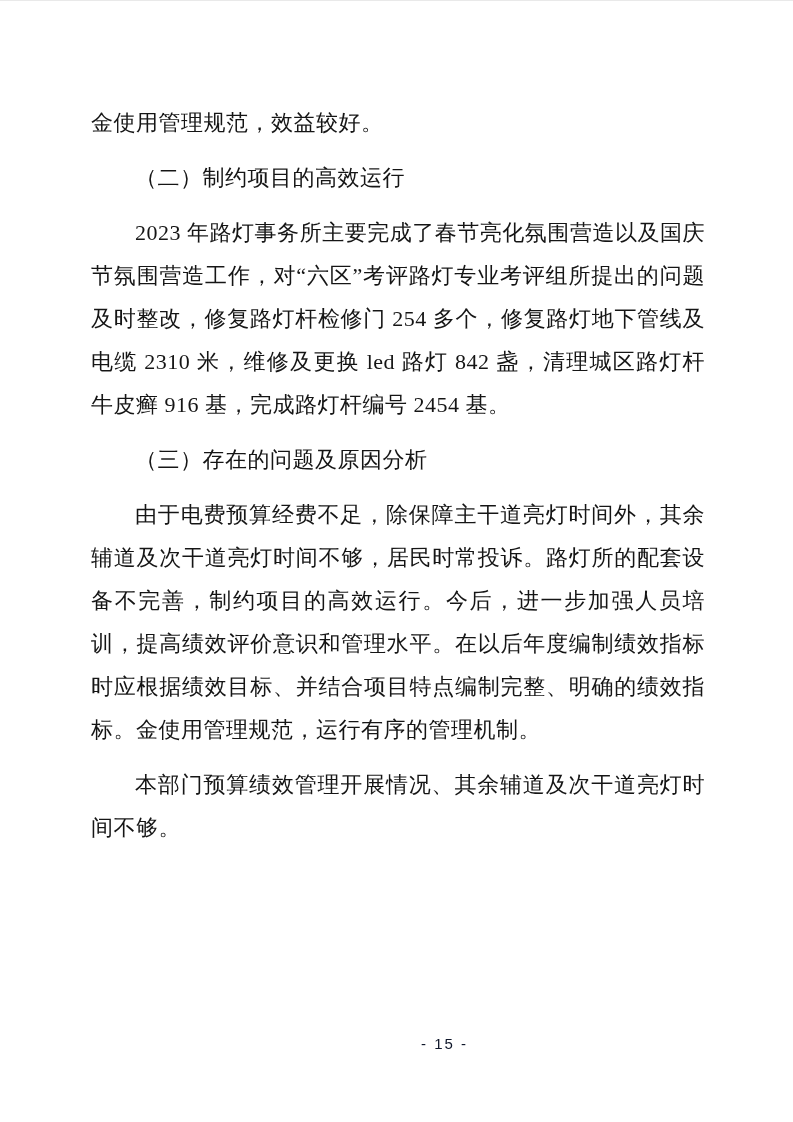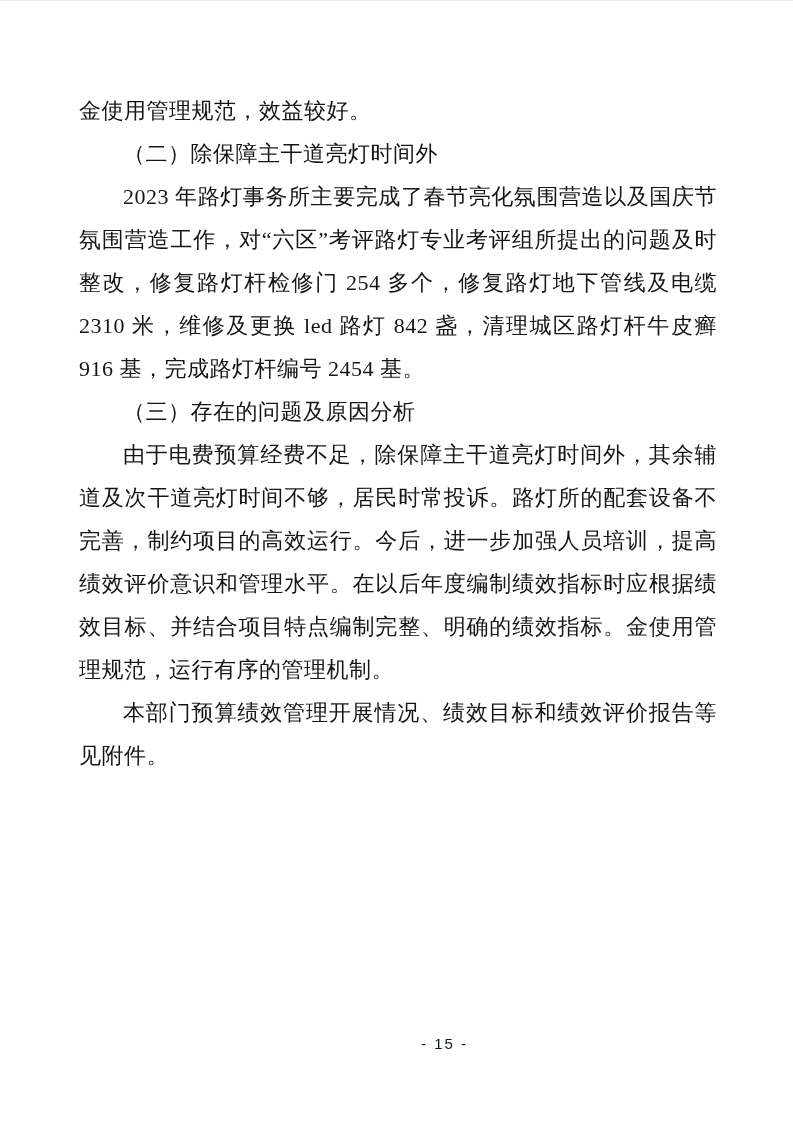--- a/index.html
+++ b/index.html
@@ -21,21 +21,21 @@
     position: absolute;
     left: 79px;
     top: 88px;
     width: 638px;
     font-size: 22px;
     line-height: 43px;
     text-align: justify;
     letter-spacing: 0.5px;
   }
   .content p {
-    margin: 0;
+    margin: 12px;
     padding: 0;
   }
   .para-indent {
     text-indent: 2em;
   }
   .para-noindent {
     text-indent: 0;
   }
   .section-heading {
     text-indent: 2em;
@@ -53,21 +53,21 @@
     font-family: "Liberation Sans", "DejaVu Sans", sans-serif;
     padding-left: 48px;
   }
 </style>
 </head>
 <body>
 
 <div class="page">
   <div class="content">
     <p class="para-noindent">金使用管理规范，效益较好。</p>
-    <p class="section-heading">（二）除保障主干道亮灯时间外</p>
+    <p class="section-heading">（二）制约项目的高效运行</p>
     <p class="para-indent">2023 年路灯事务所主要完成了春节亮化氛围营造以及国庆节氛围营造工作，对“六区”考评路灯专业考评组所提出的问题及时整改，修复路灯杆检修门 254 多个，修复路灯地下管线及电缆 2310 米，维修及更换 led 路灯 842 盏，清理城区路灯杆牛皮癣 916 基，完成路灯杆编号 2454 基。</p>
     <p class="section-heading">（三）存在的问题及原因分析</p>
     <p class="para-indent">由于电费预算经费不足，除保障主干道亮灯时间外，其余辅道及次干道亮灯时间不够，居民时常投诉。路灯所的配套设备不完善，制约项目的高效运行。今后，进一步加强人员培训，提高绩效评价意识和管理水平。在以后年度编制绩效指标时应根据绩效目标、并结合项目特点编制完整、明确的绩效指标。金使用管理规范，运行有序的管理机制。</p>
-    <p class="para-indent">本部门预算绩效管理开展情况、绩效目标和绩效评价报告等见附件。</p>
+    <p class="para-indent">本部门预算绩效管理开展情况、其余辅道及次干道亮灯时间不够。</p>
   </div>
 
   <div class="footer">- 15 -</div>
 </div>
 
 </body></html>

